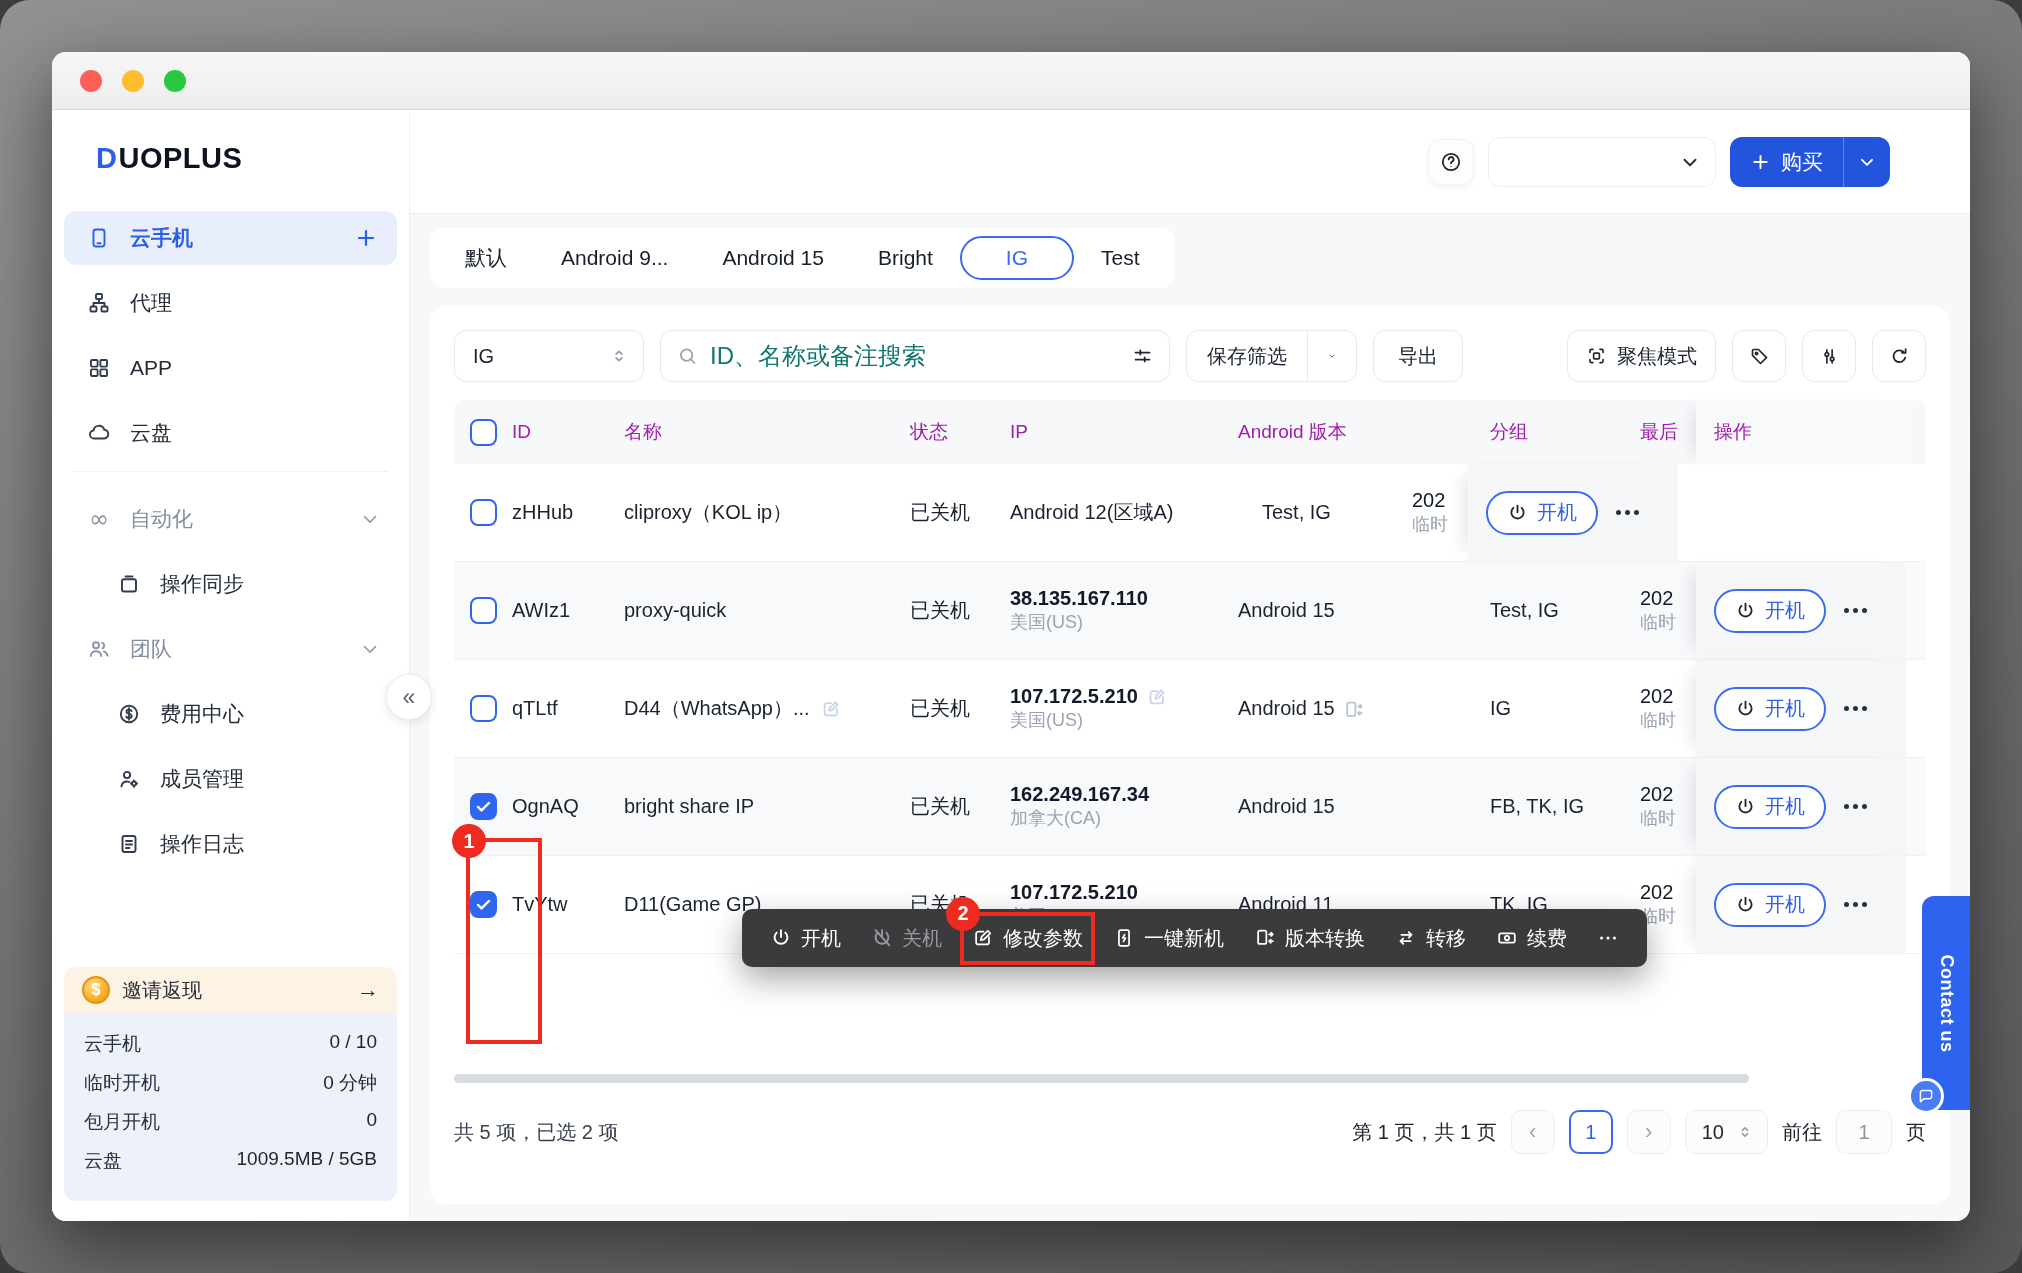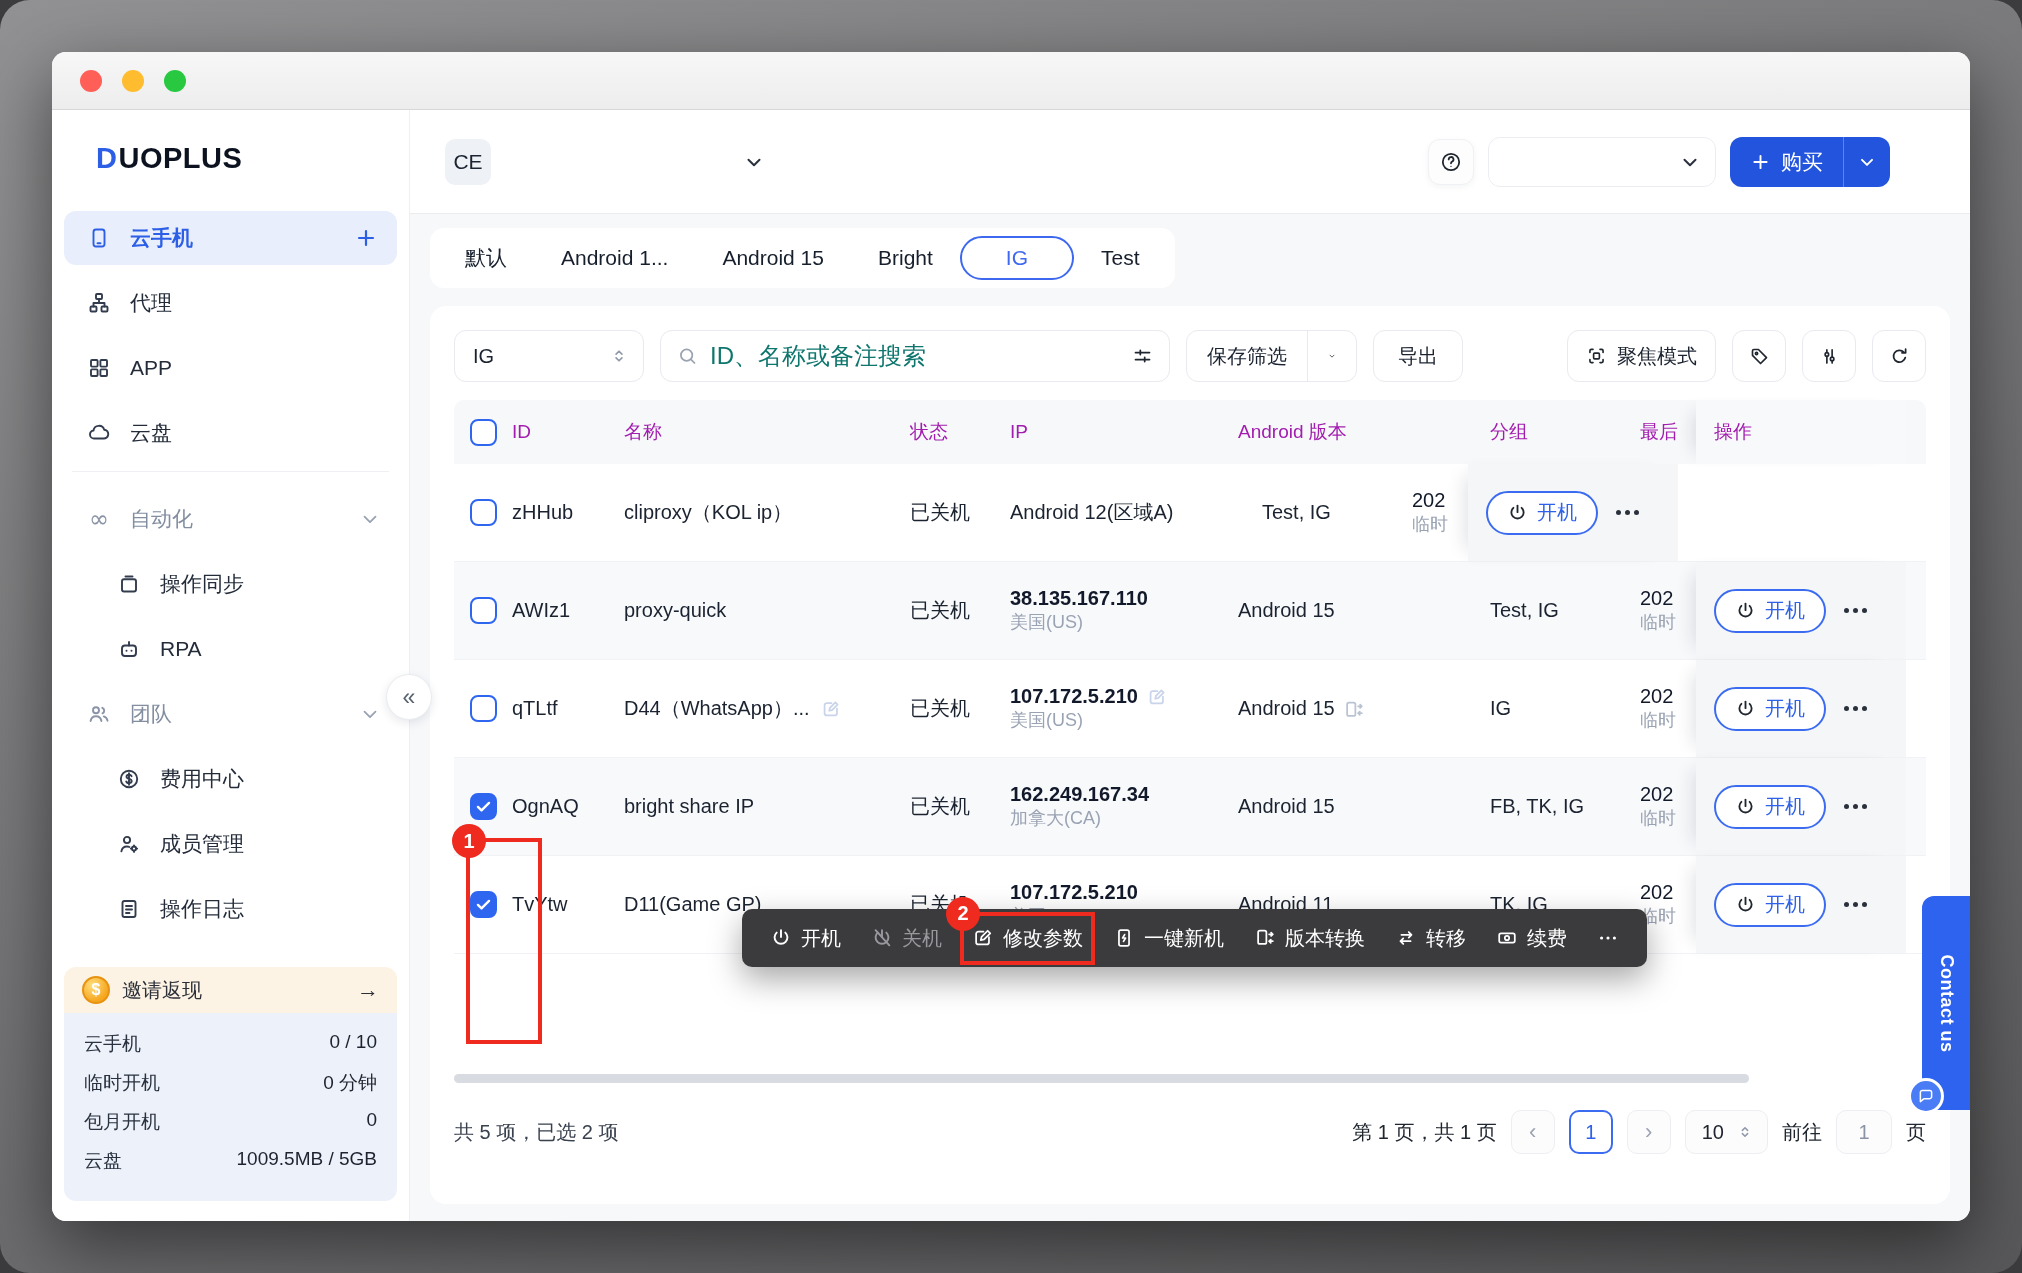--- a/index.html
+++ b/index.html
@@ -205,31 +205,20 @@
             </div>
             <div class="side-item sub">
               <span class="ic">
                 <svg viewBox="0 0 24 24" width="24" height="24" fill="none" stroke="currentColor" stroke-width="1.9" stroke-linecap="round" stroke-linejoin="round">
                   <path d="M8.5 4.5h7"></path>
                   <rect x="5" y="7.2" width="14" height="12.3" rx="2"></rect>
                 </svg>
               </span>
               <span class="lbl">操作同步</span>
             </div>
-            <div class="side-item sub">
-              <span class="ic">
-                <svg viewBox="0 0 24 24" width="24" height="24" fill="none" stroke="currentColor" stroke-width="1.9" stroke-linecap="round" stroke-linejoin="round">
-                  <rect x="5" y="8.5" width="14" height="10.5" rx="3"></rect>
-                  <path d="M12 8.5V5"></path>
-                  <circle cx="9.5" cy="13.8" r="1" fill="currentColor" stroke="none"></circle>
-                  <circle cx="14.5" cy="13.8" r="1" fill="currentColor" stroke="none"></circle>
-                </svg>
-              </span>
-              <span class="lbl">RPA</span>
-            </div>
             <div class="side-item group">
               <span class="ic">
                 <svg viewBox="0 0 24 24" width="24" height="24" fill="none" stroke="currentColor" stroke-width="1.9" stroke-linecap="round" stroke-linejoin="round">
                   <circle cx="9" cy="8.3" r="3"></circle>
                   <path d="M3.6 19c.5-3 2.4-4.8 5.4-4.8s4.9 1.8 5.4 4.8"></path>
                   <path d="M15.3 5.8a3 3 0 0 1 .2 5.5M16.8 14.4c2.2.5 3.3 2 3.7 4.3"></path>
                 </svg>
               </span>
               <span class="lbl">团队</span>
               <span class="chev">
@@ -291,28 +280,20 @@
                 <span>云盘</span>
                 <span class="v">1009.5MB / 5GB</span>
               </div>
             </div>
         </div>
       </div>
       <div class="collapse-btn">«</div>
 
       <div class="main">
         <div class="topbar">
-          <div class="ce-wrap">
-            <span class="ce-chip">CE</span>
-            <span class="chev-ic">
-                <svg viewBox="0 0 24 24" fill="none" stroke="currentColor" stroke-width="2.2" stroke-linecap="round" stroke-linejoin="round">
-                  <path d="M6 9.5l6 6 6-6"></path>
-                </svg>
-              </span>
-          </div>
           <div class="grow"></div>
           <div class="help-btn">
             <span class="ic24">
                 <svg viewBox="0 0 24 24" width="26" height="26" fill="none" stroke="currentColor" stroke-width="1.8" stroke-linecap="round">
                   <circle cx="12" cy="12" r="8.2"></circle>
                   <path d="M9.7 9.4a2.4 2.4 0 1 1 3.4 2.2c-.85.4-1.1.95-1.1 1.7"></path>
                   <circle cx="12" cy="16.4" r="0.6" fill="currentColor" stroke="none"></circle>
                 </svg>
               </span>
           </div>
@@ -337,21 +318,21 @@
                 <svg viewBox="0 0 24 24" width="20" height="20" fill="none" stroke="#fff" stroke-width="2.4" stroke-linecap="round" stroke-linejoin="round">
                   <path d="M6 9.5l6 6 6-6"></path>
                 </svg>
               </div>
           </div>
         </div>
 
         <div class="content">
           <div class="tabstrip" id="tabstrip">
               <div class="tab">默认</div>
-              <div class="tab">Android 1...</div>
+              <div class="tab">Android 9...</div>
               <div class="tab">Android 15</div>
               <div class="tab">Bright</div>
               <div class="tab active">IG</div>
               <div class="tab">Test</div>
             </div>
 
           <div class="card">
             <div class="filter-row">
               <div class="ctl group-select">
                 <span>IG</span>

